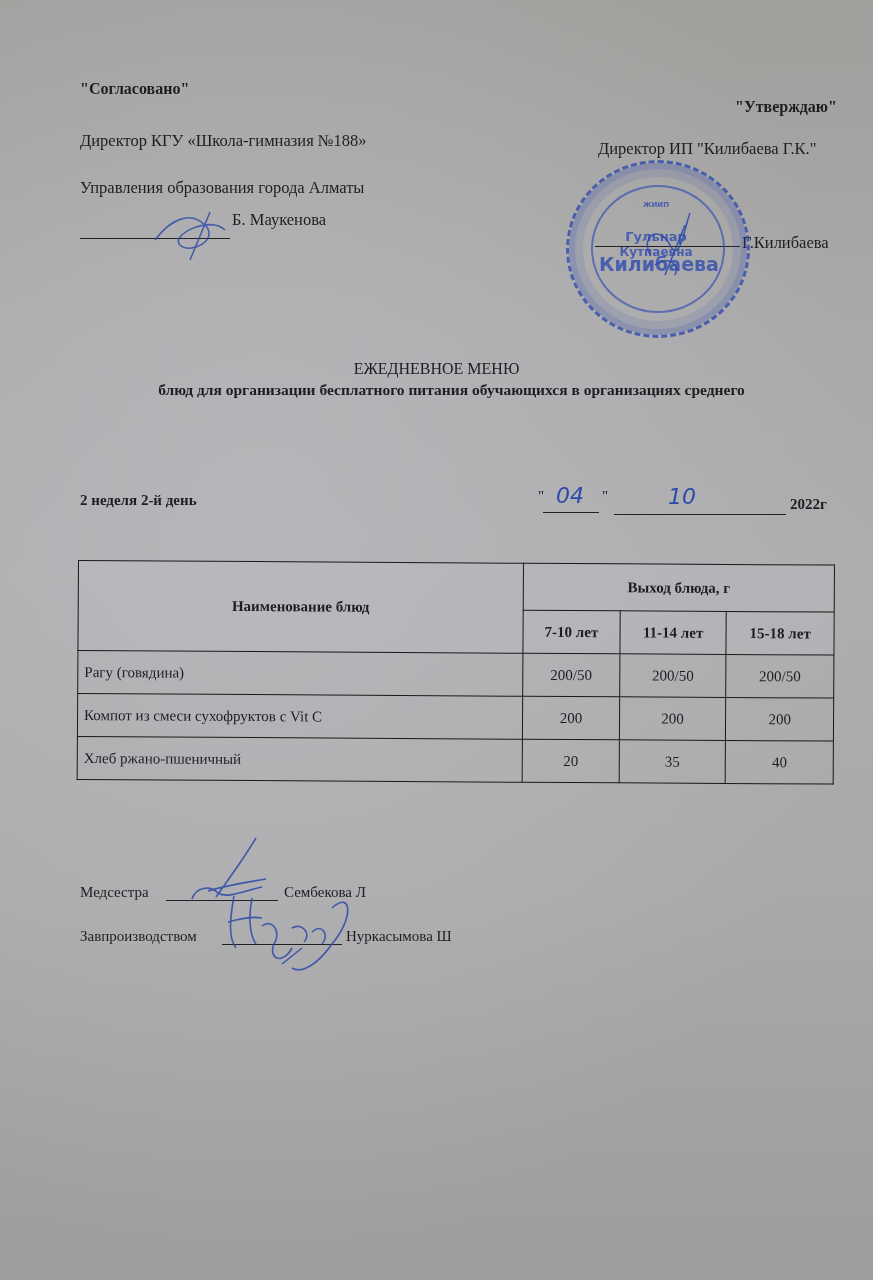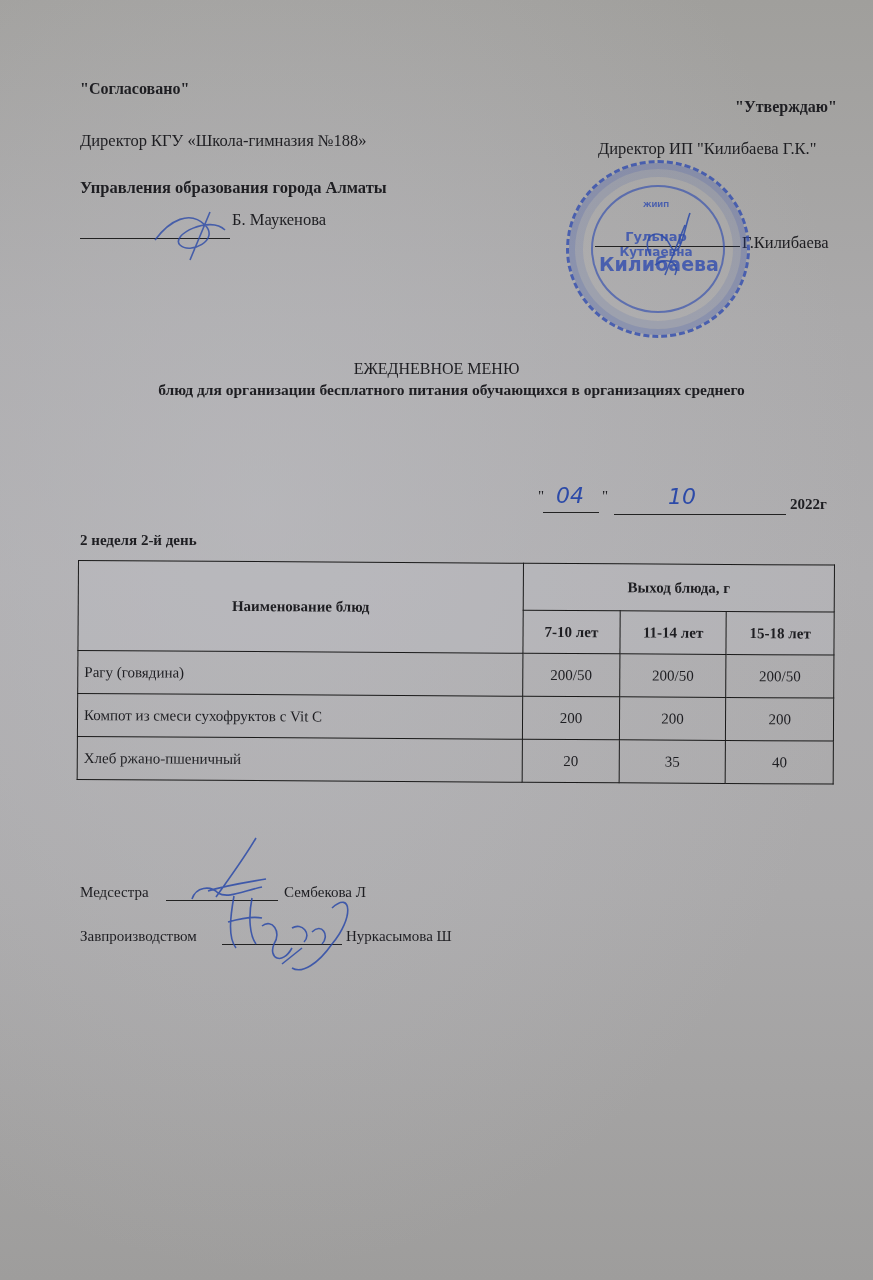--- a/index.html
+++ b/index.html
@@ -84,21 +84,21 @@
     table.menu tr.head2 th { height: 42px; }
     table.menu tr.row td { height: 42px; }
   </style>
 </head>
 <body>
 
 <div class="page">
 
   <div class="abs bold" style="left:80px; top:80px; font-size:16px;">"Согласовано"</div>
   <div class="abs" style="left:80px; top:131px; font-size:16.5px;">Директор КГУ «Школа-гимназия №188»</div>
-  <div class="abs" style="left:80px; top:178px; font-size:16.5px;font-weight:bold;">Управления образования города Алматы</div>
+  <div class="abs" style="left:80px; top:178px; font-size:16.5px;">Управления образования города Алматы</div>
   <div class="sig-line" style="left:80px; top:238px; width:150px;"></div>
   <div class="abs" style="left:232px; top:210px; font-size:16.5px;">Б. Маукенова</div>
 
 
   <svg class="abs" style="left:150px; top:200px;" width="90" height="70">
     <path d="M5 40 C 20 20, 40 10, 55 25 S 40 55, 30 45 S 60 15, 75 30 M40 60 L60 12" stroke="#2c4aa8" stroke-width="1.6" fill="none" opacity="0.8"></path>
   </svg>
 
   <div class="abs bold" style="left:735px; top:98px; font-size:16px;">"Утверждаю"</div>
   <div class="abs" style="left:598px; top:139px; font-size:16.5px;">Директор ИП "Килибаева Г.К."</div>
@@ -112,21 +112,21 @@
     <div class="stamp-text" style="left:30px; top:66px; width:114px; font-size:13px;">Гульнар</div>
     <div class="stamp-text" style="left:30px; top:82px; width:114px; font-size:12px;">Кутпаевна</div>
   </div>
   <svg class="abs" style="left:630px; top:205px;" width="80" height="80">
     <path d="M20 50 C 10 30, 30 20, 40 40 S 55 20, 60 8 M35 70 L55 20 M25 60 C 40 50, 50 60, 45 70" stroke="#2c4aa8" stroke-width="1.6" fill="none" opacity="0.85"></path>
   </svg>
 
   <div class="abs" style="left:0; width:873px; top:360px; text-align:center; font-size:16px;">ЕЖЕДНЕВНОЕ МЕНЮ</div>
   <div class="abs bold" style="left:0; width:873px; top:381px; text-align:center; font-size:15.5px; padding-left:30px; box-sizing:border-box;">блюд для организации бесплатного питания обучающихся   в организациях среднего</div>
 
-  <div class="abs bold" style="left:80px; top:492px; font-size:15px;margin-top:40px;">2 неделя 2-й день</div>
+  <div class="abs bold" style="left:80px; top:492px; font-size:15px;">2 неделя 2-й день</div>
   <div class="abs" style="left:538px; top:488px; font-size:15px;">"</div>
   <div class="sig-line" style="left:543px; top:512px; width:56px;"></div>
   <div class="hand" style="left:556px; top:483px;">04</div>
   <div class="abs" style="left:602px; top:488px; font-size:15px;">"</div>
   <div class="sig-line" style="left:614px; top:514px; width:172px;"></div>
   <div class="hand" style="left:668px; top:484px;">10</div>
   <div class="abs bold" style="left:790px; top:496px; font-size:15px;">2022г</div>
 
   <table class="menu">
     <tbody>

